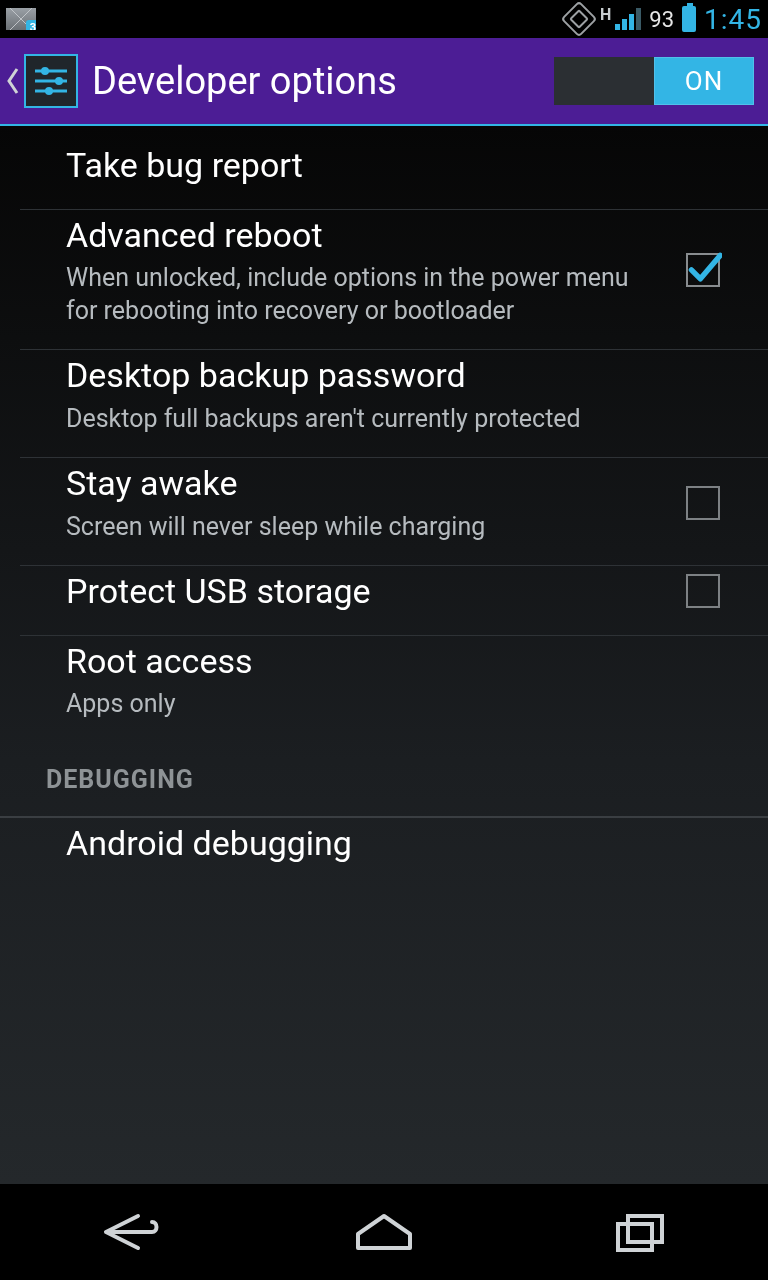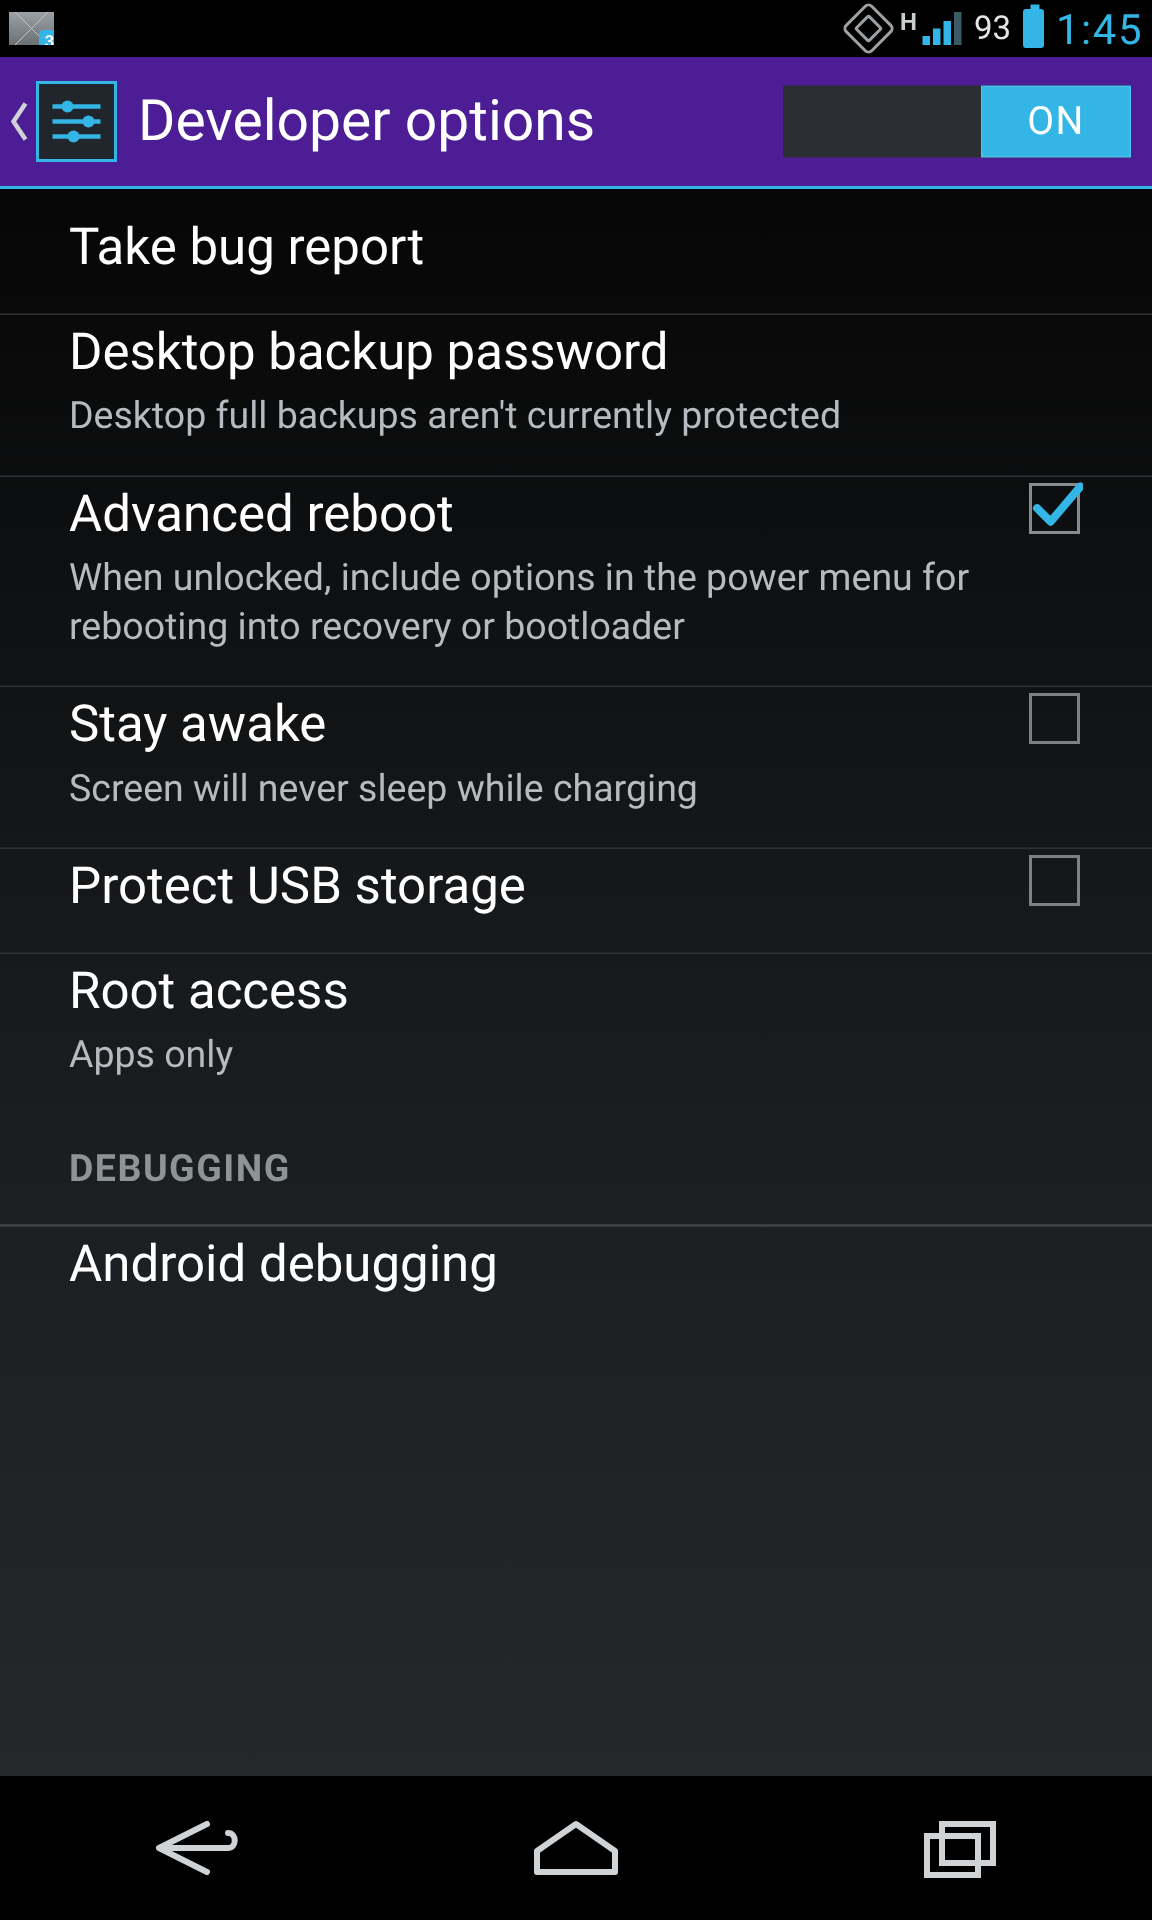--- a/index.html
+++ b/index.html
@@ -82,42 +82,42 @@
   .back-chevron svg{width:12px;height:28px;}
   .settings-glyph{
     width:54px;height:54px;border:2px solid #33b5e5;background:#20262b;
     margin:0 14px 0 4px;display:flex;align-items:center;justify-content:center;
   }
   .settings-glyph svg{width:40px;height:40px;}
   .title{
     font-size:38px;color:#fff;font-weight:400;flex:1;
   }
   .switch{
-    width:232px;height:48px;background:#2b2f33;position:relative;
+    width:200px;height:48px;background:#2b2f33;position:relative;
     display:flex;
     gap:21px;
   }
   .switch-off{flex:1;}
   .switch-on{
     width:100px;background:#33b5e5;color:#fff;
     display:flex;align-items:center;justify-content:center;
     font-size:26px;letter-spacing:1px;
     box-shadow:inset 0 0 0 1px rgba(255,255,255,.15);
   }
 
   
   .content{
     background:linear-gradient(#060606,#1b1e21 60%,#24282b);
     height:calc(1280px - 38px - 88px - 96px);
     overflow:hidden;
   }
   .item{
     padding:4px 28px 22px 46px;
     border-bottom:1px solid #2e3236;
-    display:flex;align-items:flex-start;gap:20px;
+    display:flex;align-items:center;gap:20px;margin-left:20px;
   }
   .item:last-of-type{border-bottom:none;}
   .item-text{flex:1;min-width:0;}
   .item-title{font-size:34px;color:#fff;line-height:1.25;}
   .item-sub{font-size:25px;color:#b6bbbf;line-height:1.3;margin-top:6px;}
   .checkbox{
     width:34px;height:34px;border:2px solid #7d8184;flex:0 0 auto;
     display:flex;align-items:center;justify-content:center;
     margin-right:20px;
   }
@@ -188,39 +188,39 @@
 <div class="content">
 
   <div class="item first">
     <div class="item-text">
       <div class="item-title">Take bug report</div>
     </div>
   </div>
 
   <div class="item">
     <div class="item-text">
-      <div class="item-title">Desktop backup password</div>
-      <div class="item-sub">Desktop full backups aren't currently protected</div>
-    </div>
-  </div>
-
-  <div class="item">
-    <div class="item-text">
       <div class="item-title">Advanced reboot</div>
       <div class="item-sub">When unlocked, include options in the power menu for rebooting into recovery or bootloader</div>
     </div>
     <div class="checkbox checked">
       <svg viewBox="0 0 40 40">
           <polyline points="6,22 16,32 38,6" fill="none" stroke="#33b5e5" stroke-width="6" stroke-linecap="round" stroke-linejoin="round"></polyline>
         </svg>
     </div>
   </div>
 
   <div class="item">
     <div class="item-text">
+      <div class="item-title">Desktop backup password</div>
+      <div class="item-sub">Desktop full backups aren't currently protected</div>
+    </div>
+  </div>
+
+  <div class="item">
+    <div class="item-text">
       <div class="item-title">Stay awake</div>
       <div class="item-sub">Screen will never sleep while charging</div>
     </div>
     <div class="checkbox"></div>
   </div>
 
 
   <div class="item">
     <div class="item-text">
       <div class="item-title">Protect USB storage</div>

